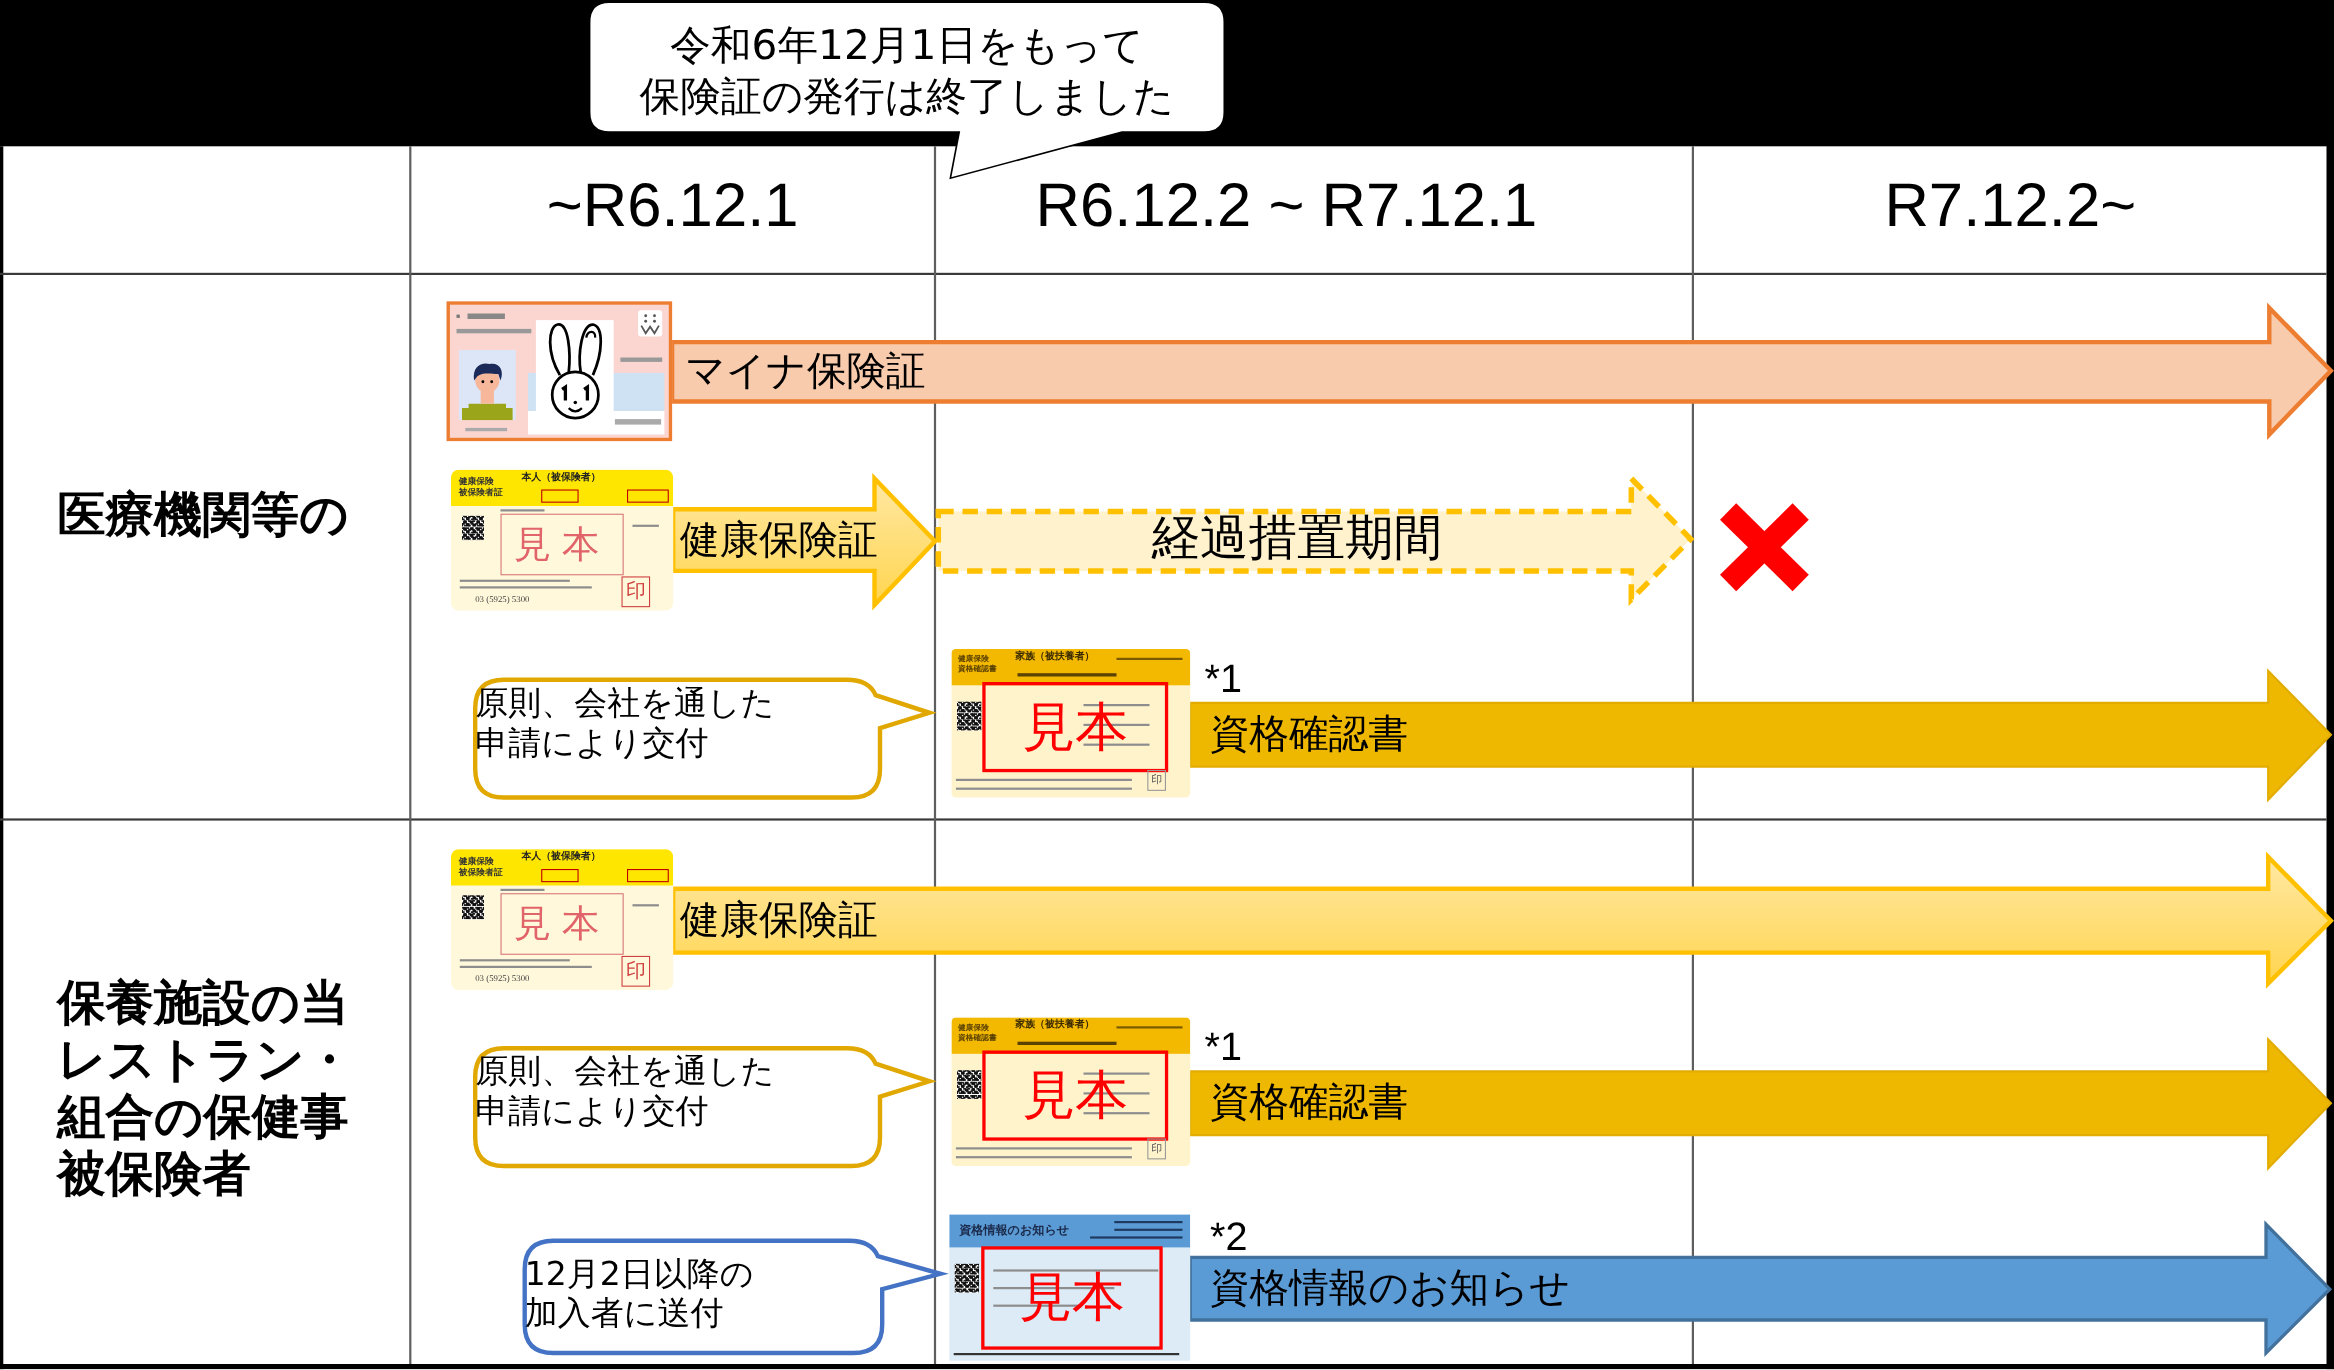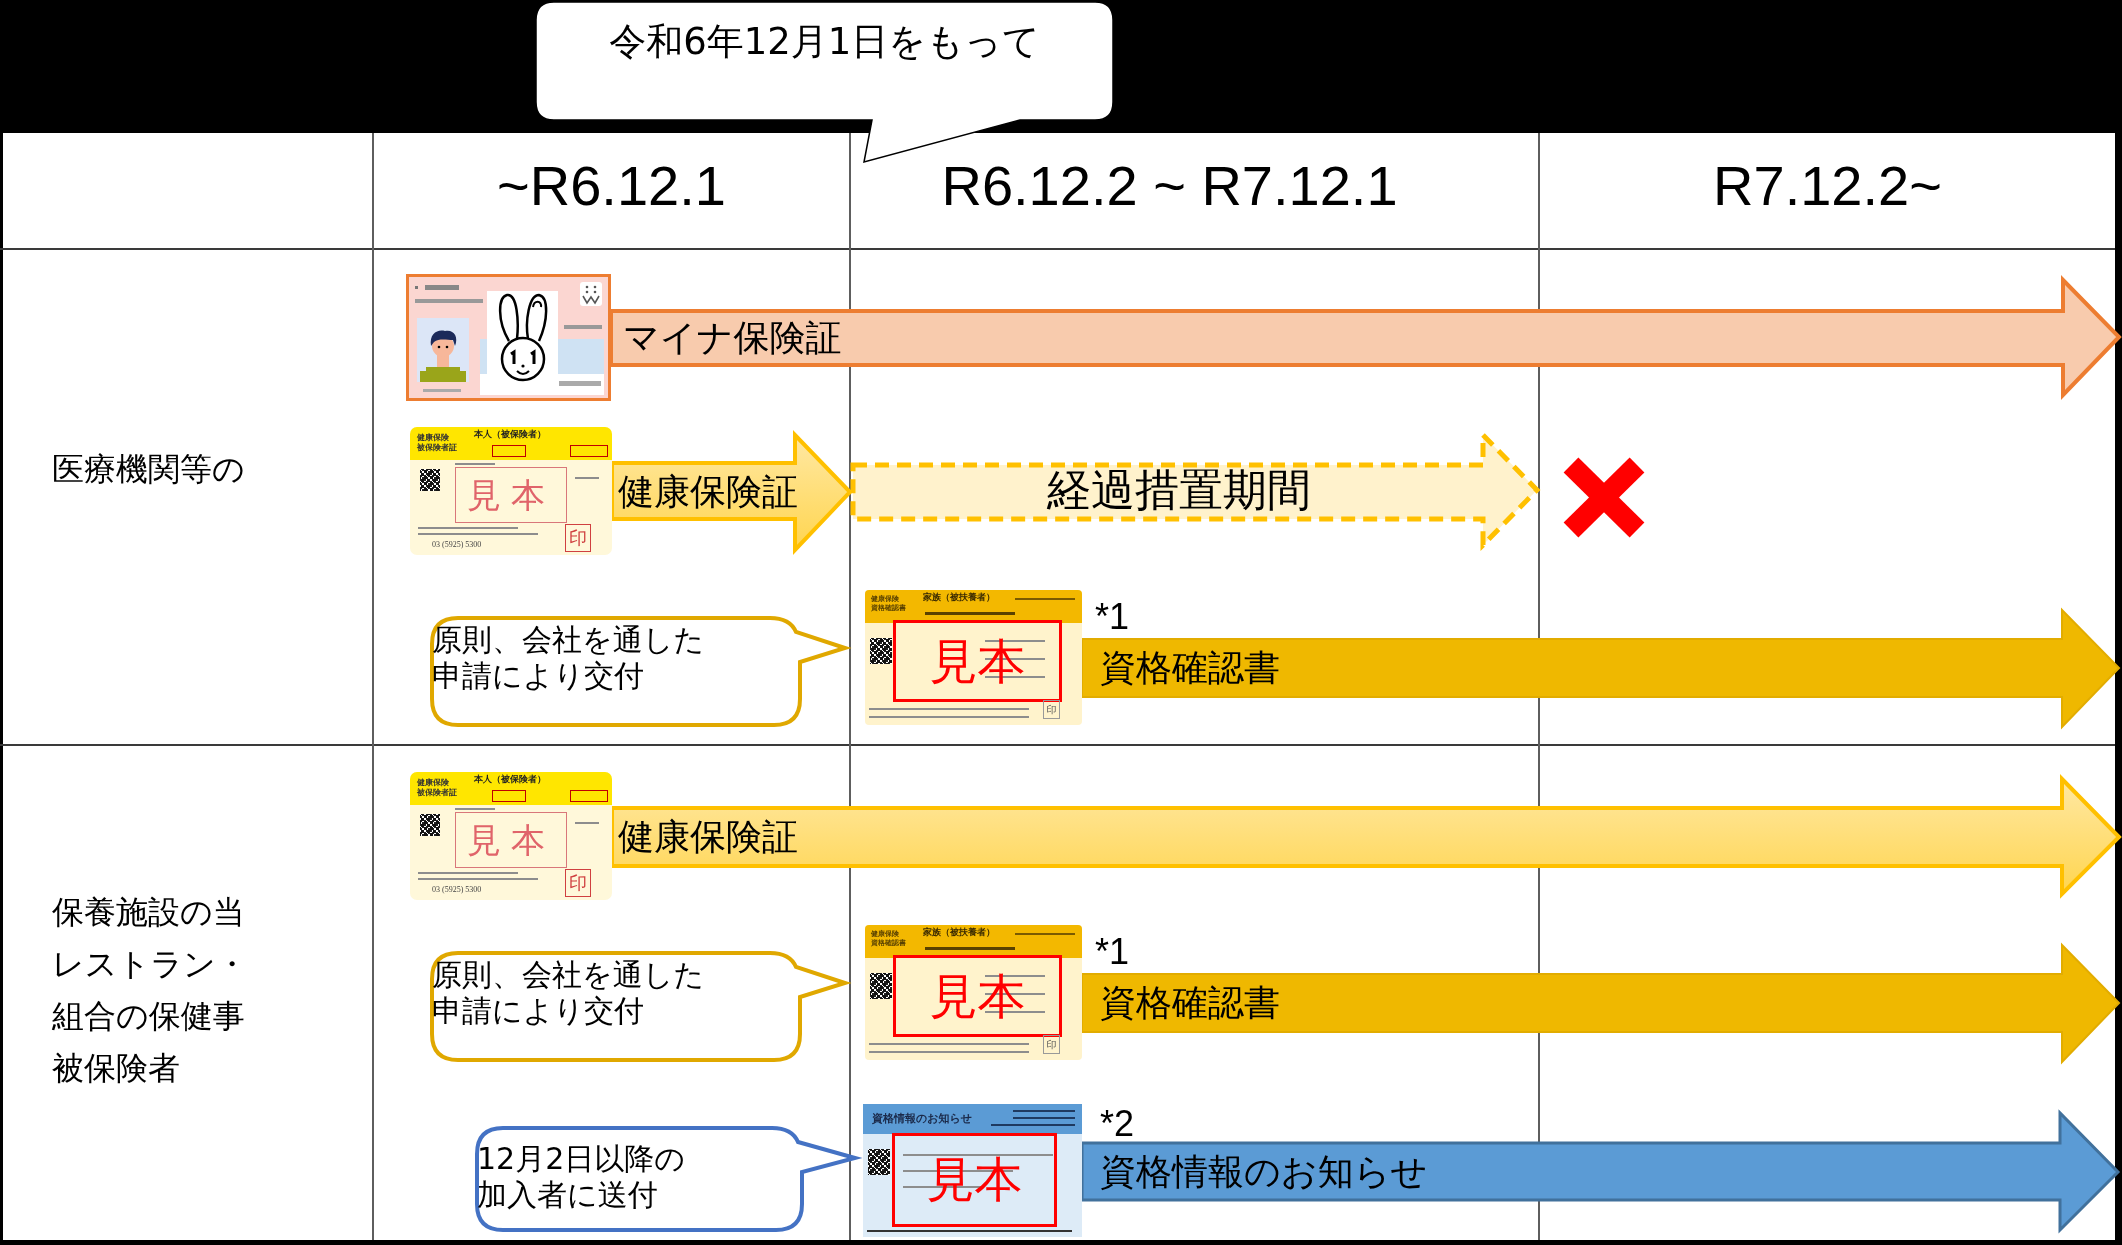--- a/index.html
+++ b/index.html
@@ -5,21 +5,21 @@
     html,body{margin:0;padding:0;background:#fff;}
     #canvas{position:relative;width:2122px;height:1245px;overflow:hidden;background:#fff;font-family:"DejaVu Sans",sans-serif;color:#000;}
     .abs{position:absolute;}
     .band{left:0;top:0;width:2122px;height:133px;background:#000;}
     .frame-left{left:0;top:133px;width:3px;height:1112px;background:#000;}
     .frame-right{left:2115px;top:0;width:7px;height:1245px;background:#000;}
     .frame-bottom{left:0;top:1240px;width:2122px;height:5px;background:#000;}
     .hline{left:0;width:2115px;height:2px;background:#3a3a3a;}
     .vline{top:133px;width:2px;height:1107px;background:#5e5e5e;}
     .col-head{top:128px;height:116px;line-height:116px;text-align:center;font-family:"Liberation Sans",sans-serif;font-size:56px;white-space:nowrap;}
-    .row-label{left:52px;font-size:32px;line-height:52px;white-space:nowrap;}
+    .row-label{left:52px;font-size:44px;line-height:52px;white-space:nowrap;font-weight:bold;}
     .row-label span{display:block;}
     .shapes{left:0;top:0;width:2122px;height:1245px;}
     .bar-label{font-size:36px;line-height:44px;white-space:nowrap;}
     .bar-label-lg{font-size:44px;line-height:56px;white-space:nowrap;}
     .note{font-family:"Liberation Sans",sans-serif;font-size:36px;line-height:44px;white-space:nowrap;}
     .callout-text{font-size:30px;line-height:36px;text-align:left;white-space:nowrap;}
     .callout-text span,.bubble-text span{display:block;}
     .bubble-text{left:536px;top:19px;width:577px;font-size:37px;line-height:46px;text-align:center;white-space:nowrap;}
 
     .card{position:absolute;box-sizing:border-box;overflow:hidden;}
@@ -112,20 +112,21 @@
 
     <polygon points="612,808 2062,808 2062,779 2119,837 2062,894 2062,866 612,866" fill="url(#yg2)" stroke-width="4" stroke="#FFC000"></polygon>
     <path d="M458 953 H770 Q790 953 796 967 L845 983 L800 997 V1034 Q800 1060 774 1060 H458 Q432 1060 432 1034 V979 Q432 953 458 953 Z" fill="#fff" stroke-width="4" stroke="#E0A800"></path>
     <polygon points="1082,974 2062,974 2062,945 2119,1003 2062,1062 2062,1032 1082,1032" stroke-width="2" fill="#EFB800" stroke="#E2AC00"></polygon>
     <path d="M503 1128 H772 Q792 1128 798 1142 L855 1158 L802 1172 V1204 Q802 1230 776 1230 H503 Q477 1230 477 1204 V1154 Q477 1128 503 1128 Z" fill="#fff" stroke-width="4" stroke="#4472C4"></path>
     <polygon points="1082,1143 2060,1143 2060,1113 2118,1172 2060,1230 2060,1200 1082,1200" stroke-width="3" fill="#5B9BD5" stroke="#41719C"></polygon>
   </svg>
 
   <div class="abs bubble-text">
     <span>令和6年12月1日をもって</span>
+    <span>保険証の発行は終了しました</span>
   </div>
 
   <div class="card mn-card" style="left:406px;top:274px;width:205px;height:127px;">
     <div class="p gl" style="left:6px;top:9px;width:3px;height:3px;background:#777;"></div>
     <div class="p gl" style="left:16px;top:8px;width:34px;height:5px;background:#888;"></div>
     <div class="p gl" style="left:6px;top:22px;width:68px;height:4px;background:#999;"></div>
     <div class="p gl" style="left:155px;top:48px;width:38px;height:4px;background:#999;"></div>
     <div class="p gl" style="left:14px;top:112px;width:38px;height:3px;background:#aaa;"></div>
     <div class="p mn-panel" style="left:71px;top:62px;width:124px;height:56px;"></div>
     <div class="p gl" style="left:150px;top:104px;width:42px;height:5px;background:#aaa;"></div>

